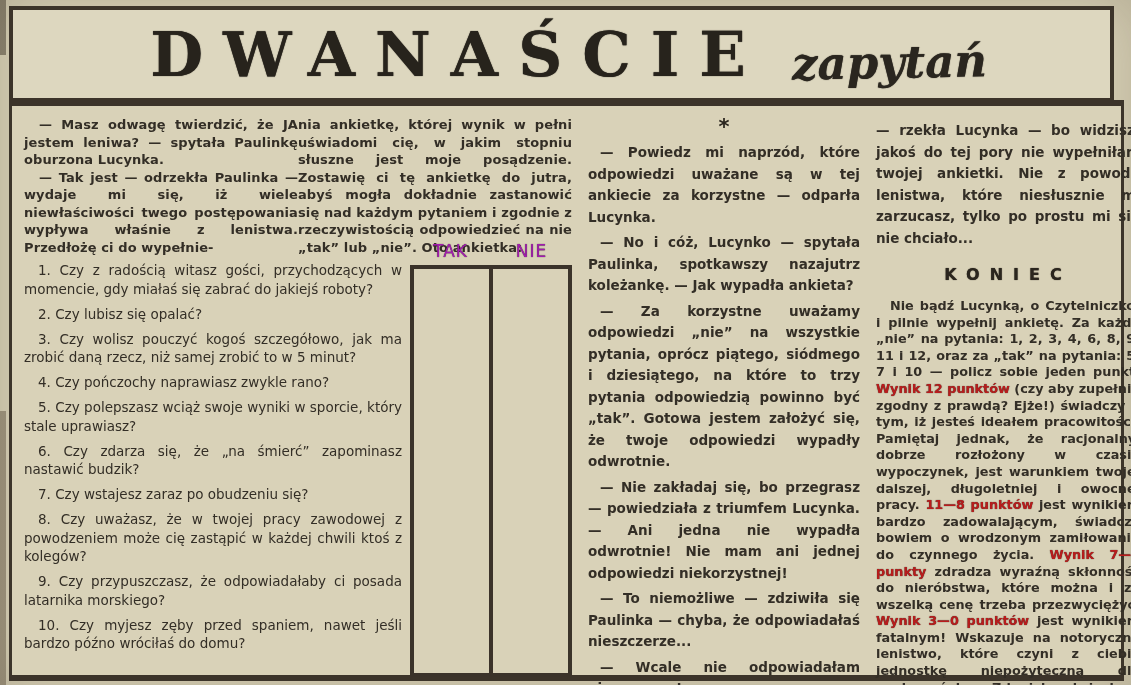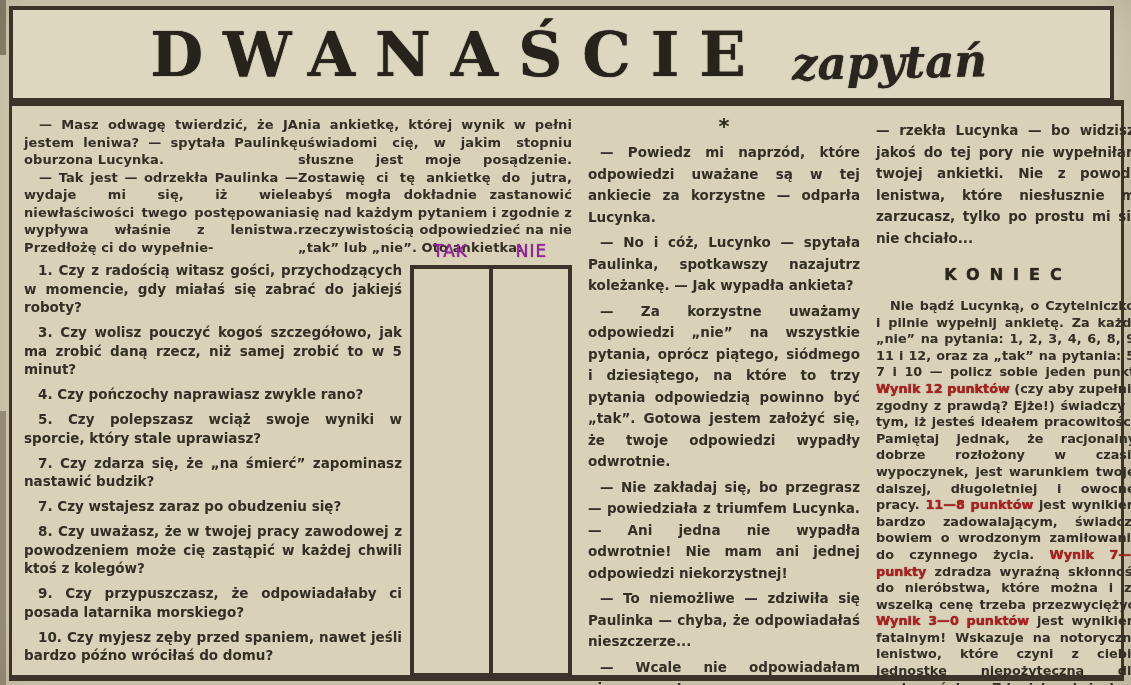--- a/index.html
+++ b/index.html
@@ -59,21 +59,21 @@
   }
   .indent{text-indent:15px;}
 
   .intro-row{display:flex;gap:0;height:134px;flex:none;}
   .intro-col{flex:1;}
   .intro-col .txt{line-height:17.5px;}
 
   .quest-row{display:flex;flex:1;gap:8px;margin-top:11px;}
   .questions{flex:1;}
   .questions p{
-    font-size:13.5px;line-height:18.5px;font-weight:bold;
+    font-size:13.5px;line-height:18.5px;font-weight:normal;
     text-align:justify;text-indent:14px;margin-bottom:6.5px;
     color:#332e26;
   }
   .answer-col{width:162px;flex:none;margin-top:-20px;}
   .answer-heads{display:flex;height:22px;}
   .answer-heads span{
     flex:1;text-align:center;font-weight:normal;font-size:17px;
     letter-spacing:1px;color:#a21caf;text-shadow:0 0 1px #2b261e;
   }
   .answer-box{
@@ -127,24 +127,25 @@
           <p class="txt indent">— Tak jest — odrzekła Paulinka — wydaje mi się, iż wiele niewłaściwości twego postępowania wypływa właśnie z lenistwa. Przedłożę ci do wypełnie-</p>
         </div>
         <div class="intro-col">
           <p class="txt">nia ankietkę, której wynik w pełni uświadomi cię, w jakim stopniu słuszne jest moje posądzenie. Zostawię ci tę ankietkę do jutra, abyś mogła dokładnie zastanowić się nad każdym pytaniem i zgodnie z rzeczywistością odpowiedzieć na nie „tak” lub „nie”. Oto ankietka:</p>
         </div>
       </div>
 
       <div class="quest-row">
         <div class="questions">
           <p>1. Czy z radością witasz gości, przychodzących w momencie, gdy miałaś się zabrać do jakiejś roboty?</p>
+          <p>2. Czy lubisz się opalać?</p>
           <p>3. Czy wolisz pouczyć kogoś szczegółowo, jak ma zrobić daną rzecz, niż samej zrobić to w 5 minut?</p>
           <p>4. Czy pończochy naprawiasz zwykle rano?</p>
           <p>5. Czy polepszasz wciąż swoje wyniki w sporcie, który stale uprawiasz?</p>
-          <p>7. Czy zdarza się, że „na śmierć” zapominasz nastawić budzik?</p>
+          <p>6. Czy zdarza się, że „na śmierć” zapominasz nastawić budzik?</p>
           <p>7. Czy wstajesz zaraz po obudzeniu się?</p>
           <p>8. Czy uważasz, że w twojej pracy zawodowej z powodzeniem może cię zastąpić w każdej chwili ktoś z kolegów?</p>
           <p>9. Czy przypuszczasz, że odpowiadałaby ci posada latarnika morskiego?</p>
           <p>10. Czy myjesz zęby przed spaniem, nawet jeśli bardzo późno wróciłaś do domu?</p>
 
         </div>
 
         <div class="answer-col">
           <div class="answer-heads">
             <span>TAK</span>

